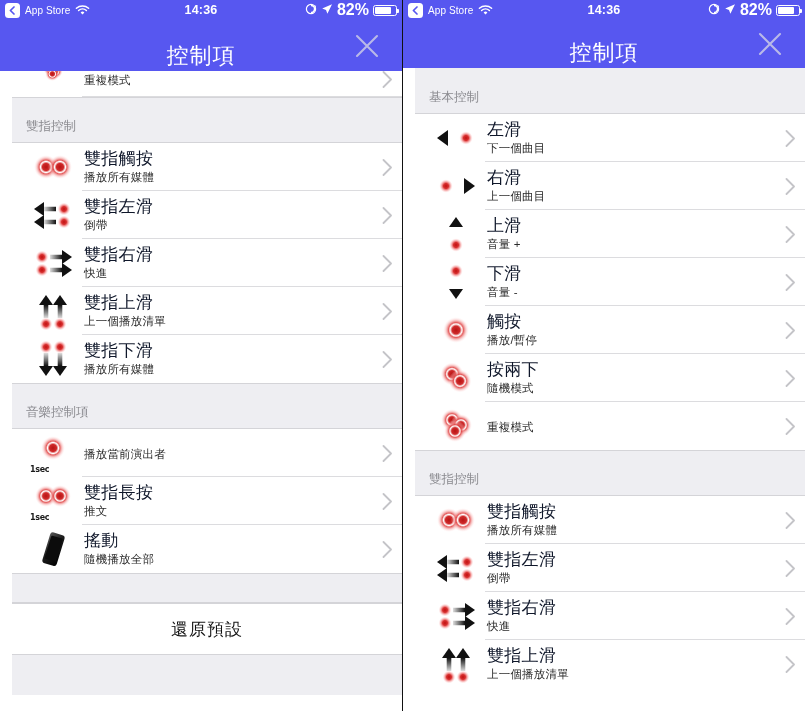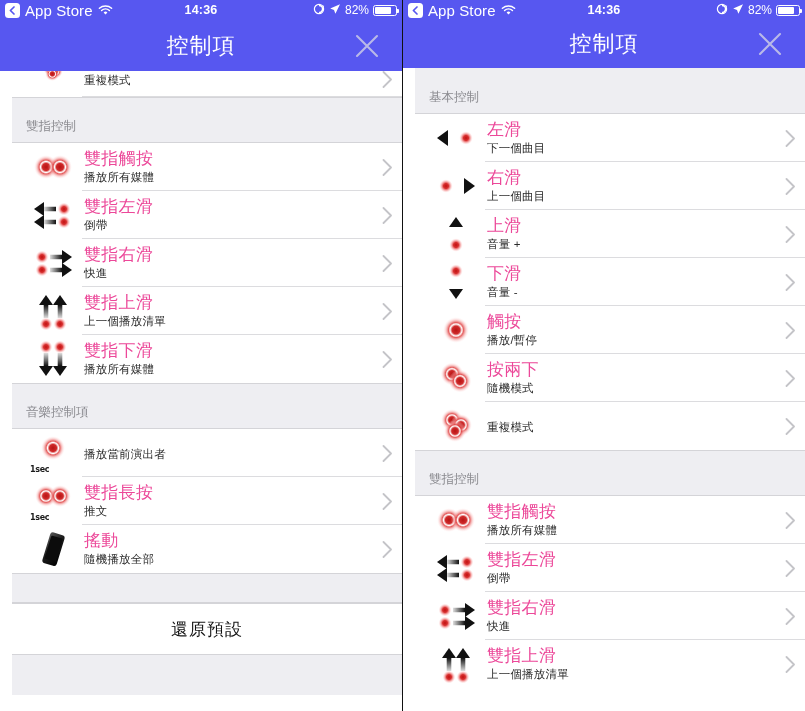--- a/index.html
+++ b/index.html
@@ -18,45 +18,45 @@
     height: 20px; background: #5757f0; color: #fff;
     display: flex; align-items: center; padding: 0 5px;
     font-size: 12.5px; position: relative;
   }
   .sb-left { display: flex; align-items: center; gap: 5px; }
   .sb-back {
     width: 15px; height: 15px; border-radius: 3.5px; background: #fff;
     display: flex; align-items: center; justify-content: center;
   }
   .sb-back svg { display: block; }
-  .sb-appname { font-size: 15px; letter-spacing: .1px; }
+  .sb-appname { font-size: 10px; letter-spacing: .1px; }
   .sb-wifi { display: flex; align-items: center; }
   .sb-center {
     position: absolute; left: 0; right: 0; text-align: center;
     font-size: 12.5px; font-weight: bold; letter-spacing: .2px;
   }
   .sb-right {
     margin-left: auto; display: flex; align-items: center; gap: 4px;
     position: relative; z-index: 2;
   }
-  .sb-pct { font-size: 12px; font-weight: normal; }
+  .sb-pct { font-size: 16px; font-weight: bold; }
   .battery {
     width: 24px; height: 11px; border: 1.3px solid #fff; border-radius: 2.5px;
     position: relative; padding: 1px;
   }
   .battery:after {
     content: ""; position: absolute; right: -3.4px; top: 3px;
     width: 2px; height: 4px; background: #fff; border-radius: 0 1px 1px 0;
   }
   .battery i { display: block; height: 100%; background: #fff; border-radius: 1px; }
 
   
   .navbar {
     background: #5757f0; color: #fff; position: relative;
-    display: flex; align-items: center; justify-content: center;
+    display: flex; align-items: flex-end; justify-content: center;
   }
   .navbar.tall { height: 51px; }
   .navbar.short { height: 48px; }
   .nav-title { font-size: 22px; font-weight: 400; letter-spacing: 1px; color: #fff; }
   .nav-close {
     position: absolute; right: 20px; top: 50%; transform: translateY(-50%);
     width: 30px; height: 30px; display: flex; align-items: center; justify-content: center;
   }
 
   
@@ -80,21 +80,21 @@
     content: ""; position: absolute; left: 70px; right: 0; bottom: 0;
     height: 1px; background: #dcdcdf;
   }
   .row.last:after { display: none; }
   .row-icon {
     width: 58px; min-width: 58px; height: 44px;
     display: flex; align-items: center; justify-content: center;
     position: relative;
   }
   .row-text { flex: 1; display: flex; flex-direction: column; justify-content: center; padding-left: 2px; }
-  .row-title { font-size: 17px; color: #ec4899; line-height: 1.15; letter-spacing: .3px; }
+  .row-title { font-size: 17px; color: #0f172a; line-height: 1.15; letter-spacing: .3px; }
   .row-sub { font-size: 11.5px; color: #2b2b2b; line-height: 1.3; margin-top: 2px; letter-spacing: .2px; }
   .chev {
     width: 30px; min-width: 30px; display: flex; align-items: center;
     justify-content: center; color: #c4c4c8;
   }
 
   
   .row.partial { height: 26px; align-items: flex-start; overflow: hidden; }
   .row.partial .row-icon { height: 26px; align-items: flex-start; }
   .row.partial .row-text { padding-top: 0; }

